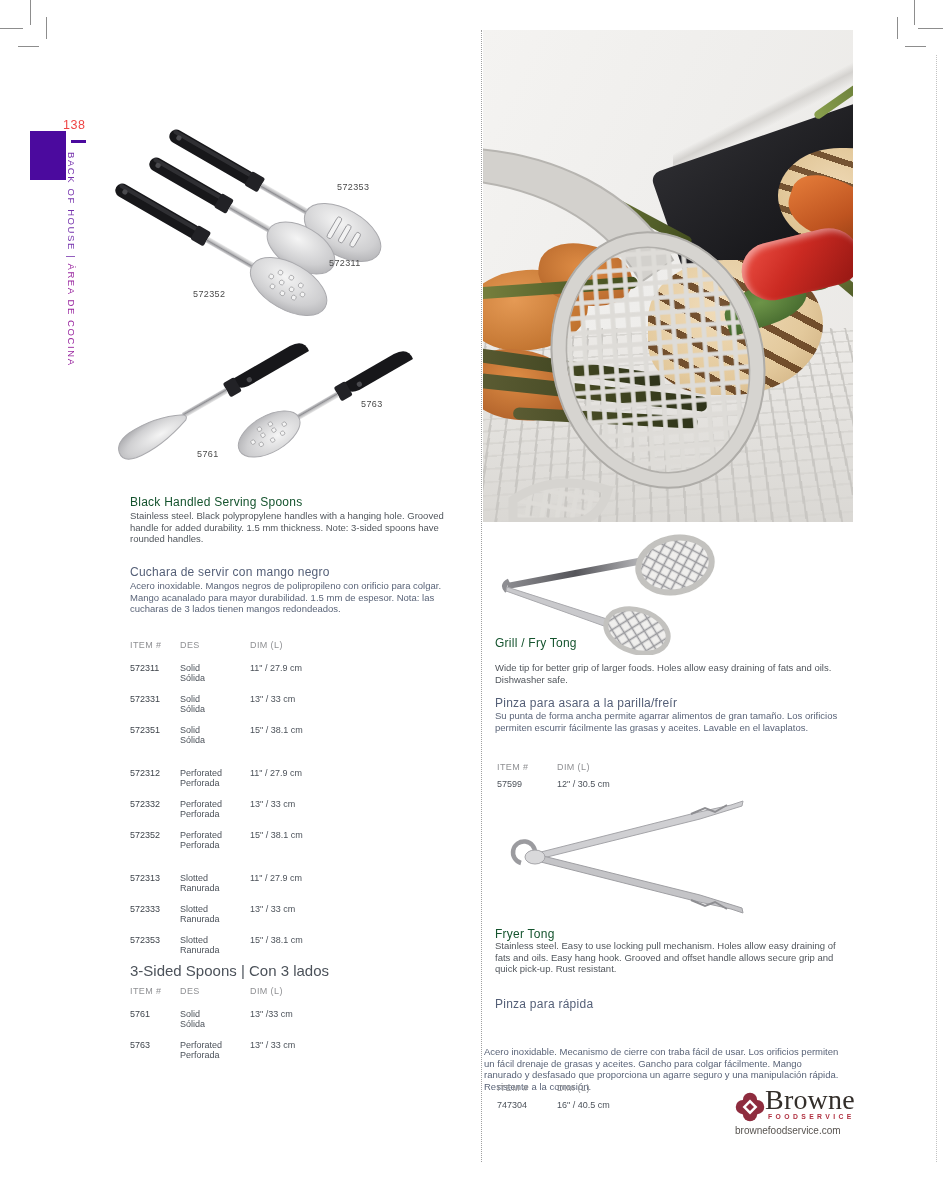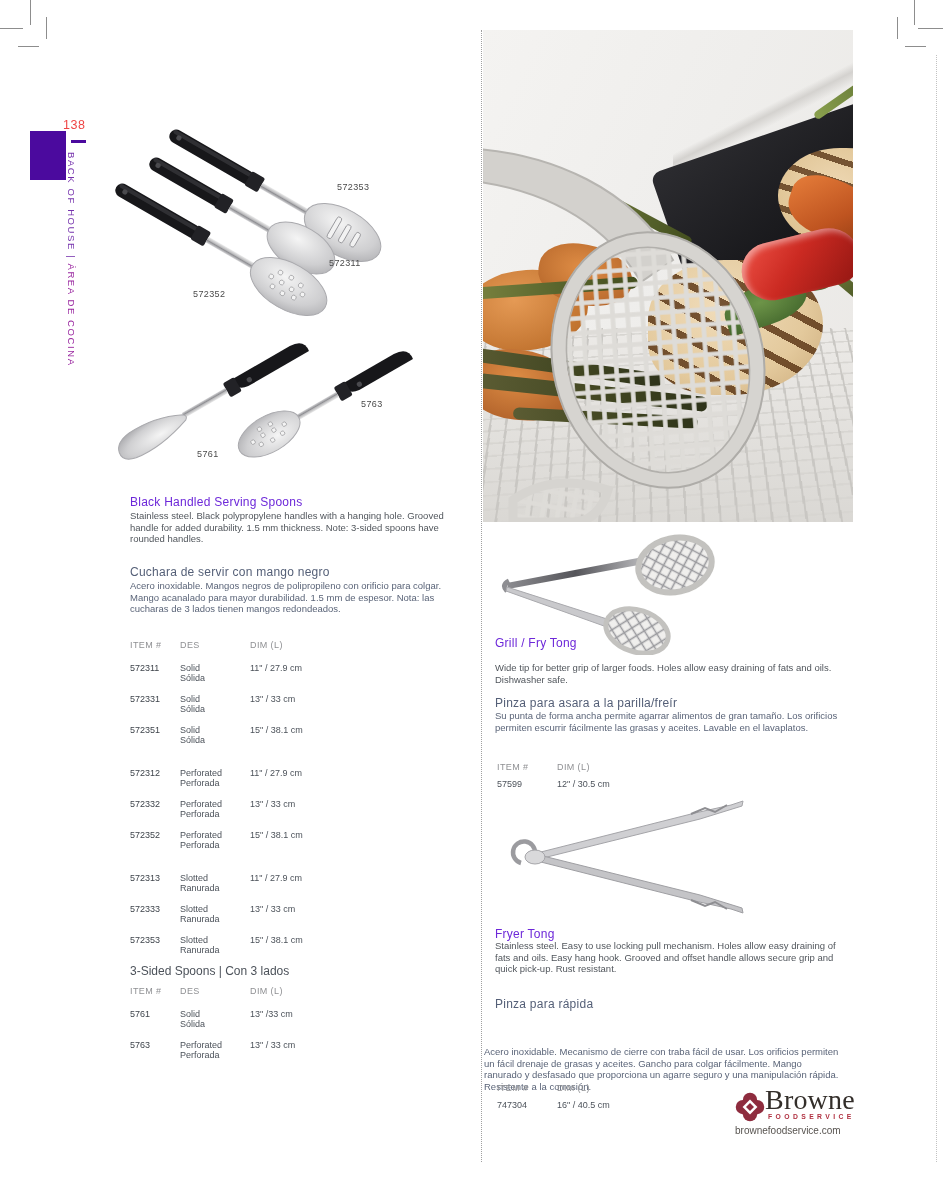--- a/index.html
+++ b/index.html
@@ -8,36 +8,36 @@
   .abs{position:absolute;}
   .crop{position:absolute;background:#8d8d8d;}
   
   .pageno{position:absolute;left:63px;top:118px;font-size:12.5px;color:#ef4444;letter-spacing:.5px;}
   .pdash{position:absolute;left:71px;top:140px;width:15px;height:2.5px;background:#4b0a9e;}
   .psquare{position:absolute;left:30px;top:131px;width:36px;height:49px;background:#4b0a9e;}
   .vtext{position:absolute;left:66px;top:152px;writing-mode:vertical-rl;
          font-size:9.5px;letter-spacing:1.6px;white-space:nowrap;}
   .vtext .en{color:#7633ad;} .vtext .es{color:#9a28a0;}
   
-  .t-title{font-size:12px;letter-spacing:.25px;color:#6d28d9;line-height:13px;}
+  .t-title{font-size:12px;letter-spacing:.25px;color:#14532d;line-height:13px;}
   .t-title.es{color:#545f77;}
   .t-body{font-size:9.5px;line-height:11.7px;color:#51565c;}
   .t-body.es{color:#5a6478;}
   .img-label{position:absolute;font-size:9px;color:#4a4a4a;letter-spacing:.4px;}
   
   .tbl{position:absolute;font-size:9px;line-height:10.5px;}
   .t-row{display:grid;grid-template-columns:50px 70px 140px;margin-bottom:10px;color:#4c525a;}
   .t-row .item{color:#3e444b;}
   .t-head{display:grid;grid-template-columns:50px 70px 140px;margin-bottom:12px;
           color:#8f9093;letter-spacing:.4px;}
   .t-head2{display:grid;grid-template-columns:60px 150px;margin-bottom:6px;
            color:#8f9093;letter-spacing:.4px;}
   .t-row2{display:grid;grid-template-columns:60px 150px;color:#4c525a;}
   .gap{margin-top:22px;}
-  .t-sub{margin:4px 0 10px 0;color:#4c525a;font-size:12px;}
+  .t-sub{margin:4px 0 10px 0;color:#4c525a;font-size:15px;}
   
   .dotsep{position:absolute;width:0;border-left:1.4px dotted #a0a0a0;}
   
   .photo{position:absolute;left:483px;top:30px;width:370px;height:492px;overflow:hidden;
          background:linear-gradient(115deg,#f4f3f1 0%,#efeeec 45%,#eae8e5 100%);}
   .marble1{position:absolute;left:190px;top:-20px;width:300px;height:160px;
            background:linear-gradient(153deg,transparent 46%,#d4d2cf 49%,transparent 53%);}
   .marble2{position:absolute;left:240px;top:60px;width:220px;height:160px;
            background:linear-gradient(140deg,transparent 47%,#dcdad6 50%,transparent 54%);}
   .board{position:absolute;left:185px;top:96px;width:270px;height:155px;

